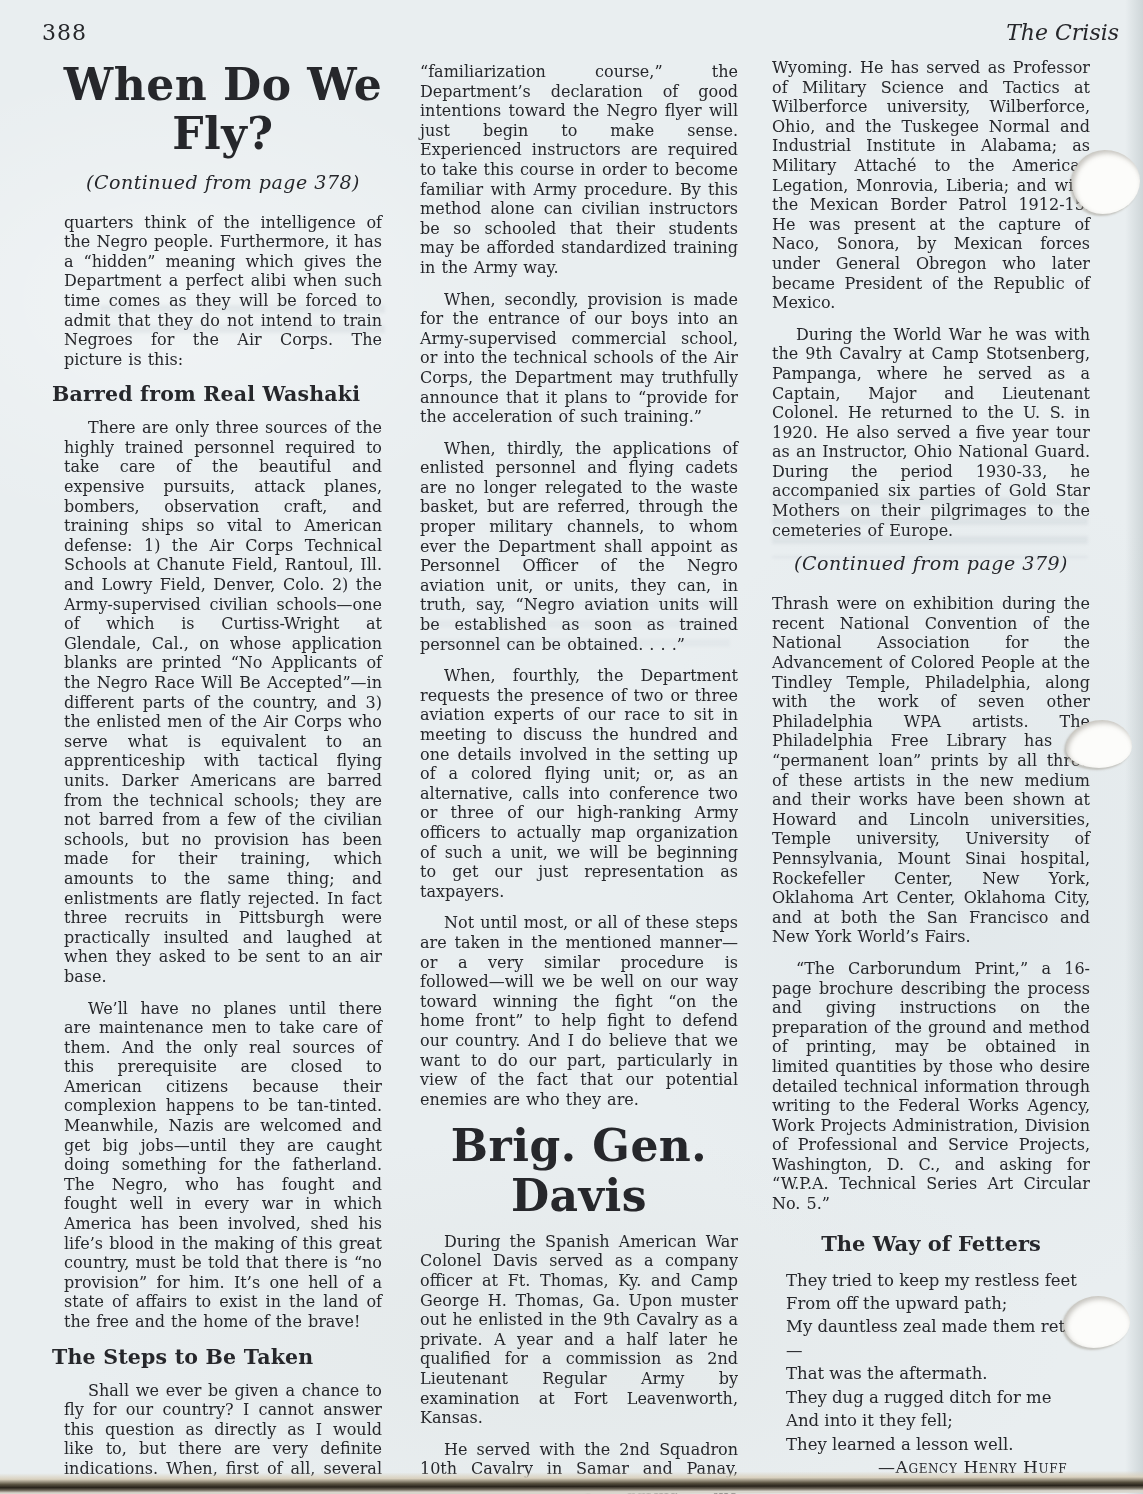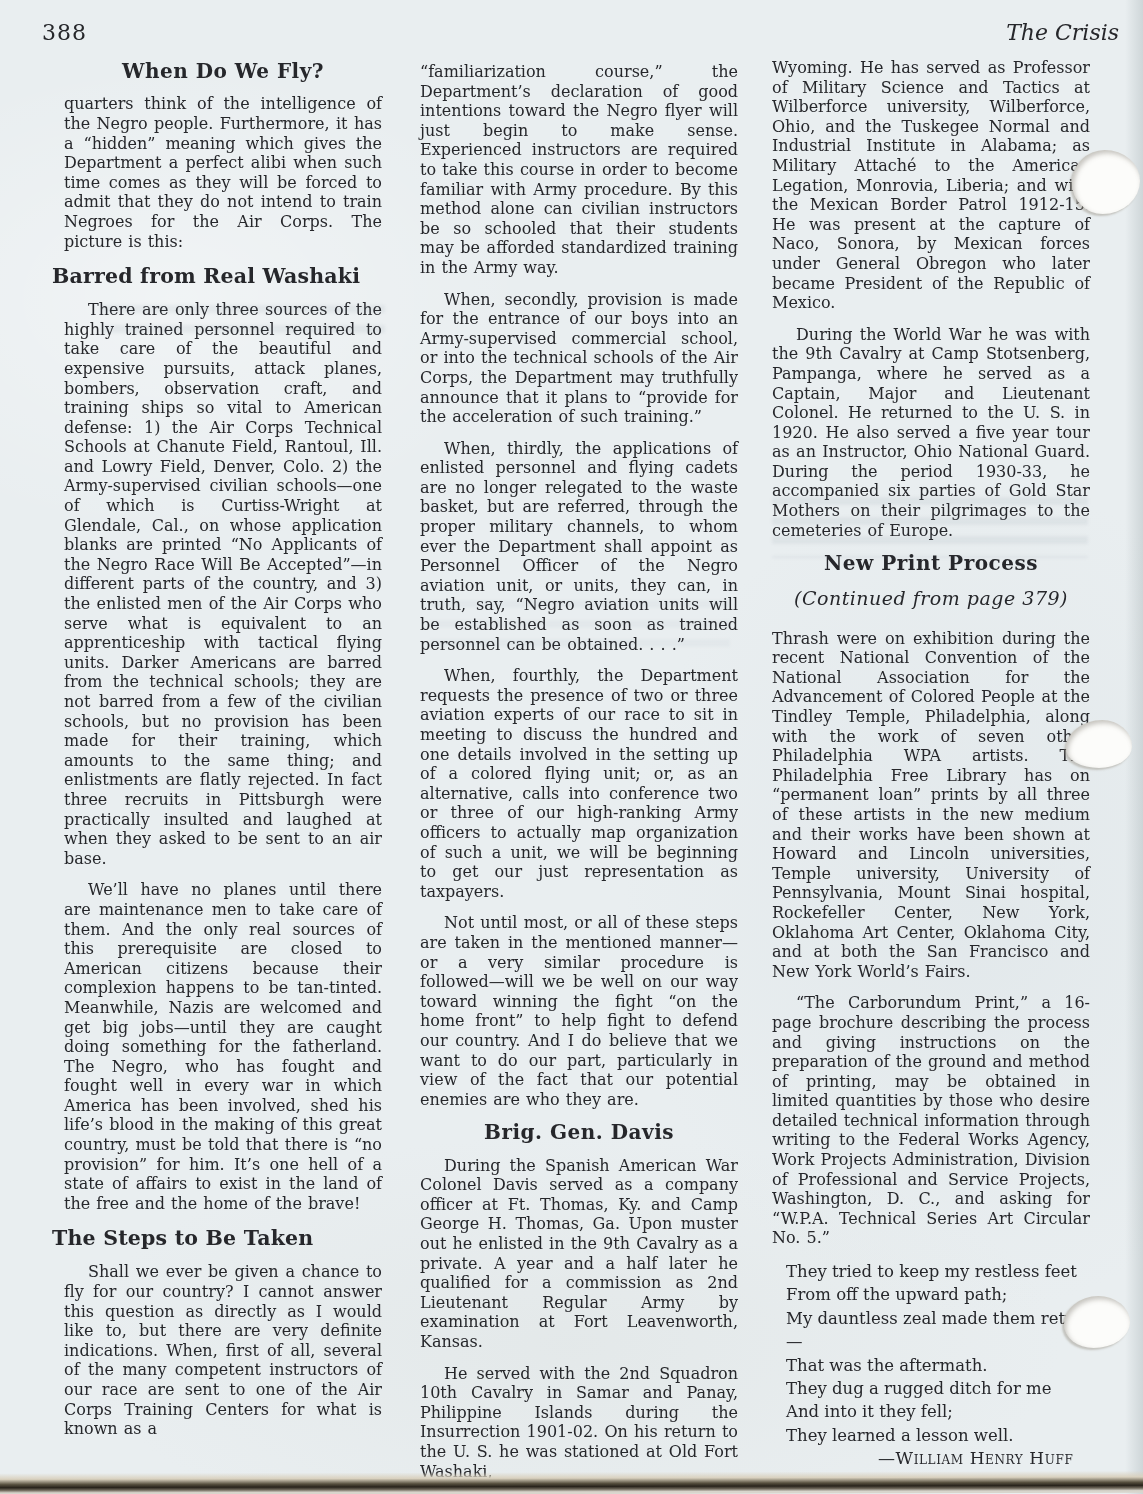--- a/index.html
+++ b/index.html
@@ -30,21 +30,21 @@
   #col3{left:760px;top:46px;}
   .col p{
     margin:12px;
     font-size:16px;
     line-height:19.6px;
     text-align:justify;
     word-spacing:1px;
   }
   .indent{text-indent:24px;}
   h1.article-title{
-    font-size:20px;line-height:1.12;font-weight:bold;
+    font-size:44px;line-height:1.12;font-weight:bold;
     text-align:center;margin:0 0 12px 0;letter-spacing:0.5px;
   }
   #col1 h1.article-title{margin-top:6px;}
   .continued{
     font-size:19px;font-style:italic;text-align:center;
     margin:0 0 20px 0;letter-spacing:0.5px;
   }
   h2.section-heading{
     font-size:20.5px;font-weight:bold;margin:13px 0 8px 0;letter-spacing:0.2px;
   }
@@ -94,20 +94,21 @@
 
 <div class="page">
 
   <div class="masthead">
     <span class="page-number">388</span>
     <span class="journal-title">The Crisis</span>
   </div>
 
   <div class="col" id="col1">
     <h1 class="article-title">When Do We Fly?</h1>
+    <div class="continued">(Continued from page 378)</div>
     <p>quarters think of the intelligence of the Negro people.  Furthermore, it has a “hidden” meaning which gives the Department a perfect alibi when such time comes as they will be forced to admit that they do not intend to train Negroes for the Air Corps.  The picture is this:</p>
     <h2 class="section-heading">Barred from Real Washaki</h2>
     <p class="indent">There are only three sources of the highly trained personnel required to take care of the beautiful and expensive pursuits, attack planes, bombers, observation craft, and training ships so vital to American defense: 1) the Air Corps Technical Schools at Chanute Field, Rantoul, Ill. and Lowry Field, Denver, Colo. 2) the Army-supervised civilian schools—one of which is Curtiss-Wright at Glendale, Cal., on whose application blanks are printed “No Applicants of the Negro Race Will Be Accepted”—in different parts of the country, and 3) the enlisted men of the Air Corps who serve what is equivalent to an apprenticeship with tactical flying units.  Darker Americans are barred from the technical schools; they are not barred from a few of the civilian schools, but no provision has been made for their training, which amounts to the same thing; and enlistments are flatly rejected.  In fact three recruits in Pittsburgh were practically insulted and laughed at when they asked to be sent to an air base.</p>
     <p class="indent">We’ll have no planes until there are maintenance men to take care of them. And the only real sources of this prerequisite are closed to American citizens because their complexion happens to be tan-tinted.  Meanwhile, Nazis are welcomed and get big jobs—until they are caught doing something for the fatherland.  The Negro, who has fought and fought well in every war in which America has been involved, shed his life’s blood in the making of this great country, must be told that there is “no provision” for him.  It’s one hell of a state of affairs to exist in the land of the free and the home of the brave!</p>
     <h2 class="section-heading">The Steps to Be Taken</h2>
     <p class="indent">Shall we ever be given a chance to fly for our country?  I cannot answer this question as directly as I would like to, but there are very definite indications.  When, first of all, several of the many competent instructors of our race are sent to one of the Air Corps Training Centers for what is known as a</p>
   </div>
 
   <div class="col" id="col2">
     <p>“familiarization course,” the Department’s declaration of good intentions toward the Negro flyer will just begin to make sense.  Experienced instructors are required to take this course in order to become familiar with Army procedure.  By this method alone can civilian instructors be so schooled that their students may be afforded standardized training in the Army way.</p>
@@ -116,33 +117,33 @@
     <p class="indent">When, fourthly, the Department requests the presence of two or three aviation experts of our race to sit in meeting to discuss the hundred and one details involved in the setting up of a colored flying unit; or, as an alternative, calls into conference two or three of our high-ranking Army officers to actually map organization of such a unit, we will be beginning to get our just representation as taxpayers.</p>
     <p class="indent">Not until most, or all of these steps are taken in the mentioned manner—or a very similar procedure is followed—will we be well on our way toward winning the fight “on the home front” to help fight to defend our country. And I do believe that we want to do our part, particularly in view of the fact that our potential enemies are who they are.</p>
     <h1 class="article-title article-break">Brig. Gen. Davis</h1>
     <p class="indent">During the Spanish American War Colonel Davis served as a company officer at Ft. Thomas, Ky. and Camp George H. Thomas, Ga. Upon muster out he enlisted in the 9th Cavalry as a private. A year and a half later he qualified for a commission as 2nd Lieutenant Regular Army by examination at Fort Leavenworth, Kansas.</p>
     <p class="indent">He served with the 2nd Squadron 10th Cavalry in Samar and Panay, Philippine Islands during the Insurrection 1901-02. On his return to the U. S. he was stationed at Old Fort Washaki,</p>
   </div>
 
   <div class="col" id="col3">
     <p>Wyoming. He has served as Professor of Military Science and Tactics at Wilberforce university, Wilberforce, Ohio, and the Tuskegee Normal and Industrial Institute in Alabama; as Military Attaché to the American Legation, Monrovia, Liberia; and with the Mexican Border Patrol 1912-15. He was present at the capture of Naco, Sonora, by Mexican forces under General Obregon who later became President of the Republic of Mexico.</p>
     <p class="indent">During the World War he was with the 9th Cavalry at Camp Stotsenberg, Pampanga, where he served as a Captain, Major and Lieutenant Colonel. He returned to the U. S. in 1920. He also served a five year tour as an Instructor, Ohio National Guard. During the period 1930-33, he accompanied six parties of Gold Star Mothers on their pilgrimages to the cemeteries of Europe.</p>
-    <h1 class="article-title article-break-lg">New Print Process</h1>
     <div class="continued">(Continued from page 379)</div>
     <p>Thrash were on exhibition during the recent National Convention of the National Association for the Advancement of Colored People at the Tindley Temple, Philadelphia, along with the work of seven other Philadelphia WPA artists. The Philadelphia Free Library has on “permanent loan” prints by all three of these artists in the new medium and their works have been shown at Howard and Lincoln universities, Temple university, University of Pennsylvania, Mount Sinai hospital, Rockefeller Center, New York, Oklahoma Art Center, Oklahoma City, and at both the San Francisco and New York World’s Fairs.</p>
     <p class="indent">“The Carborundum Print,” a 16-page brochure describing the process and giving instructions on the preparation of the ground and method of printing, may be obtained in limited quantities by those who desire detailed technical information through writing to the Federal Works Agency, Work Projects Administration, Division of Professional and Service Projects, Washington, D. C., and asking for “W.P.A. Technical Series Art Circular No. 5.”</p>
+    <h2 class="poem-heading">The Way of Fetters</h2>
     <div class="poem">
       <div class="poem-line">They tried to keep my restless feet</div>
       <div class="poem-line">From off the upward path;</div>
       <div class="poem-line">My dauntless zeal made them retreat—</div>
       <div class="poem-line">That was the aftermath.</div>
       <div class="poem-line">They dug a rugged ditch for me</div>
       <div class="poem-line">And into it they fell;</div>
       <div class="poem-line">They learned a lesson well.</div>
-      <div class="poem-attribution">—William Henry Huff</div>
+      <div class="poem-attribution">—Agency Henry Huff</div>
     </div>
   </div>
 
   <div class="ghost" id="ghost-1"></div>
   <div class="ghost" id="ghost-2"></div>
   <div class="ghost" id="ghost-3"></div>
   <div class="hole" id="hole-1"></div>
   <div class="hole" id="hole-2"></div>
   <div class="hole" id="hole-3"></div>
   <div class="edge-shade"></div>

